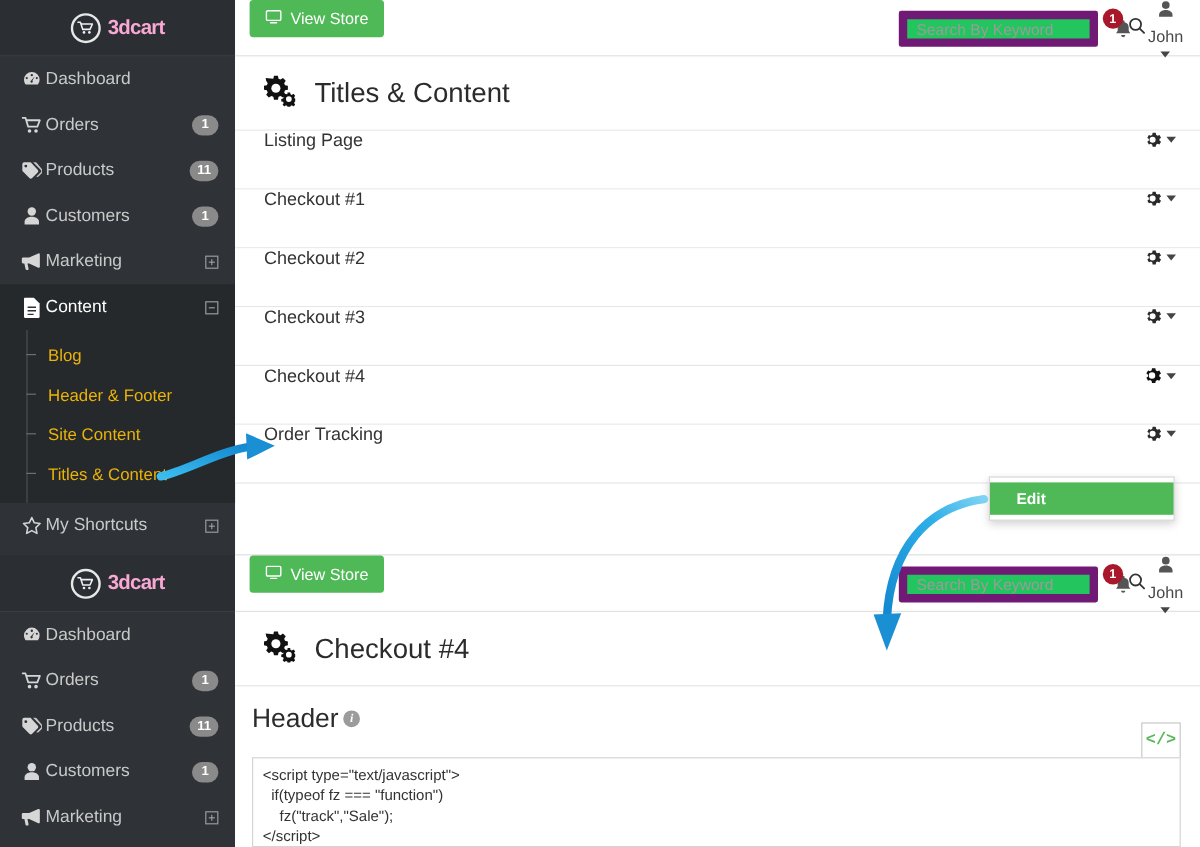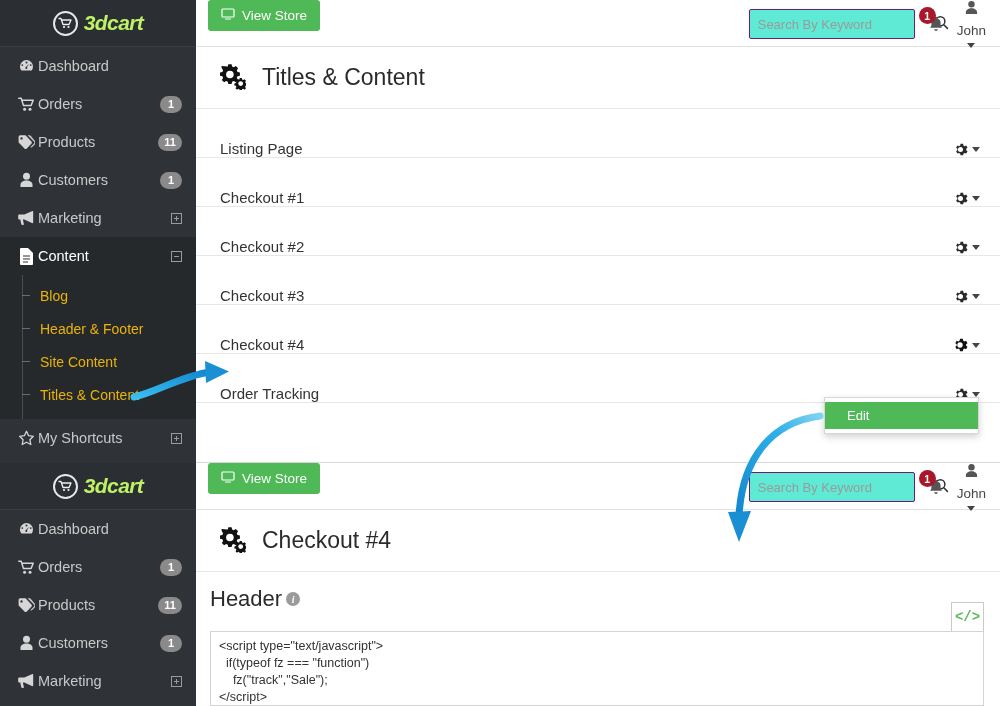--- a/index.html
+++ b/index.html
@@ -23,23 +23,22 @@
     display: flex; align-items: center; justify-content: center;
     border-bottom: 1px solid #3a3e42;
   }
   .logo-wrap { display: flex; align-items: center; gap: 6px; }
   .logo-circle {
     width: 25px; height: 25px; border-radius: 50%;
     border: 2px solid #e8e8e8;
     display: flex; align-items: center; justify-content: center;
   }
   .logo-text {
-    color: #bef264; font-size: 21px; font-weight: bold;
+    color: #f9a8d4; font-size: 17px; font-weight: bold;
     letter-spacing: -0.6px;
-    font-style: italic;
   }
   .nav-item {
     height: 38px; display: flex; align-items: center;
     padding: 0 14px 0 16px; gap: 2px;
     color: #c9c9c9; font-size: 14.5px;
     cursor: pointer; position: relative;
   }
   .nav-item .ni-icon {
     width: 20px; flex: 0 0 20px; display: flex;
     align-items: center; justify-content: center;
@@ -96,22 +95,22 @@
     border: none; border-radius: 3px;
     height: 31px; padding: 0 13px;
     font-size: 13.5px; font-family: inherit;
     display: flex; align-items: center; gap: 7px;
     cursor: pointer;
   }
   .topbar-right {
     margin-left: auto; display: flex; align-items: center; gap: 10px;
   }
   .searchbox {
-    width: 166px; height: 30px; border: 1px solid #701a75;
-    background: #5eead4; border-radius: 2px;
+    width: 166px; height: 30px; border: 7px solid #701a75;
+    background: #22c55e; border-radius: 2px;
     display: flex; align-items: center; padding: 0 8px;
   }
   .searchbox input {
     border: none; outline: none; flex: 1 1 auto;
     font-size: 13px; font-family: inherit; color: #555;
     background: transparent;
   }
   .searchbox input::placeholder { color: #9b9b9b; }
   .bell-wrap { position: relative; width: 22px; height: 26px; cursor: pointer; }
   .bell-badge {
@@ -140,21 +139,21 @@
     height: 32px; padding: 0 14px; font-size: 14px;
     color: #333; font-family: inherit; cursor: pointer;
   }
   .btn-save {
     background: #4fb857; border: none; border-radius: 3px;
     height: 32px; padding: 0 16px; font-size: 14px;
     color: #fff; font-family: inherit; cursor: pointer;
   }
 
   .list-row {
-    height: 49px; display: flex; align-items: flex-end;
+    height: 49px; display: flex; align-items: flex-start;
     padding: 0 20px 0 24px;
     border-bottom: 1px solid #e7e7e7;
     background: #fff; position: relative;
   }
   .list-row-label { font-size: 15px; color: #333; }
   .gear-btn {
     margin-left: auto; display: flex; align-items: center; gap: 4px;
     cursor: pointer; color: #2a2a2a;
   }
   .caret-down {
@@ -573,21 +572,21 @@
       </div>
 
       <div style="position:absolute;left:14px;right:16px;top:168px;bottom:0;">
         <div class="code-area" style="height:100%;">&lt;script type="text/javascript"&gt;
   if(typeof fz === "function")
     fz("track","Sale");
 &lt;/script&gt;</div>
       </div>
     </div>
 
-    <div class="dropdown" style="left:628px;top:397px;">
+    <div class="dropdown" style="left:628px;top:397px;font-weight:bold;">
       <div class="dropdown-item">Edit</div>
     </div>
   </div>
 
   <svg class="arrow-svg" style="left:130px;top:350px;" width="115" height="60" viewBox="0 0 115 60">
     <defs>
       <linearGradient id="ag1" x1="0" y1="1" x2="1" y2="0">
         <stop offset="0" stop-color="#3bbdf0"></stop>
         <stop offset="1" stop-color="#1287cf"></stop>
       </linearGradient>

